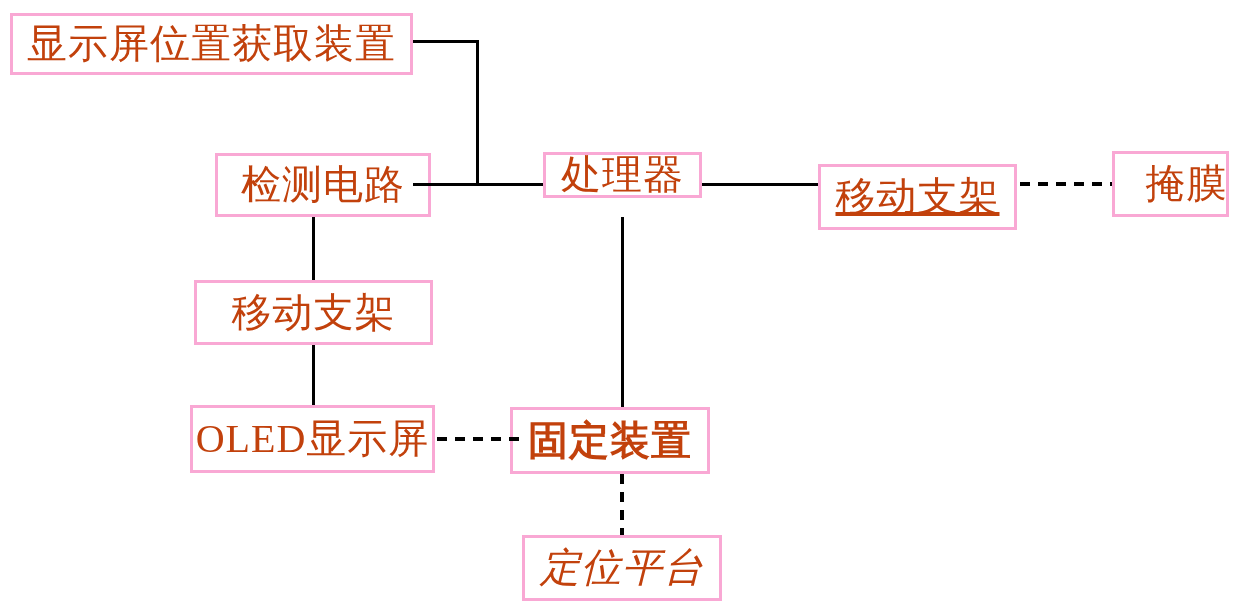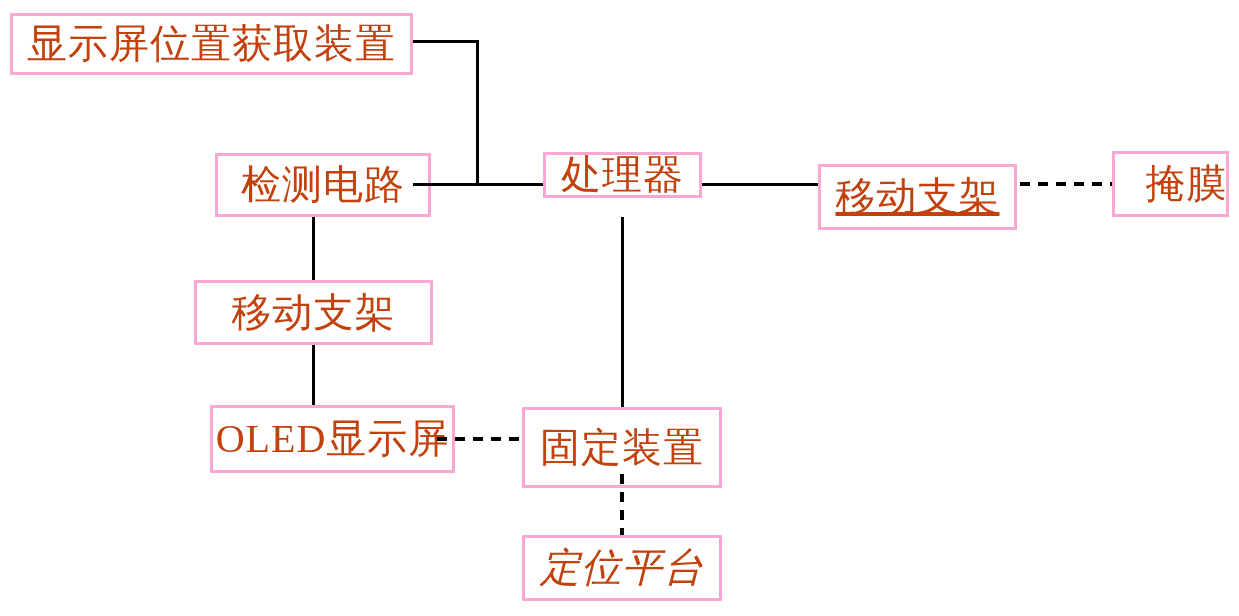--- a/index.html
+++ b/index.html
@@ -44,22 +44,22 @@
     background: repeating-linear-gradient(180deg, #000000 0px, #000000 10px, transparent 10px, transparent 18px);
   }
 
   
   #n-dpad   { left: 10px;   top: 13px;  width: 403px; height: 62px; }
   #n-detect { left: 215px;  top: 153px; width: 216px; height: 64px; }
   #n-proc   { left: 543px;  top: 152px; width: 159px; height: 46px; }
   #n-brack  { left: 818px;  top: 164px; width: 199px; height: 66px; text-decoration: underline; }
   #n-mask   { left: 1112px; top: 151px; width: 117px; height: 66px; padding-left: 32px; }
   #n-drive  { left: 194px;  top: 280px; width: 239px; height: 65px; }
-  #n-oled   { left: 190px;  top: 405px; width: 245px; height: 68px; margin-left: 20px; }
-  #n-fix    { left: 522px;  top: 407px; width: 200px; height: 81px; }
+  #n-oled   { left: 190px;  top: 405px; width: 245px; height: 68px; }
+  #n-fix    { left: 510px;  top: 407px; width: 200px; height: 67px; font-weight: bold; }
   #n-plat   { left: 522px;  top: 535px; width: 200px; height: 66px; font-style: italic; }
 
   
   #e-dpad-h   { left: 413px;  top: 40px;  width: 66px;  height: 3px; }
   #e-dpad-v   { left: 476px;  top: 40px;  width: 3px;   height: 146px; }
   #e-det-proc { left: 413px;  top: 183px; width: 130px; height: 3px; }
   #e-proc-brk { left: 702px;  top: 183px; width: 116px; height: 3px; }
   #e-brk-mask { left: 1020px; top: 182px; width: 92px; }
   #e-det-drv  { left: 312px;  top: 217px; width: 3px;   height: 63px; }
   #e-drv-oled { left: 312px;  top: 345px; width: 3px;   height: 60px; }

